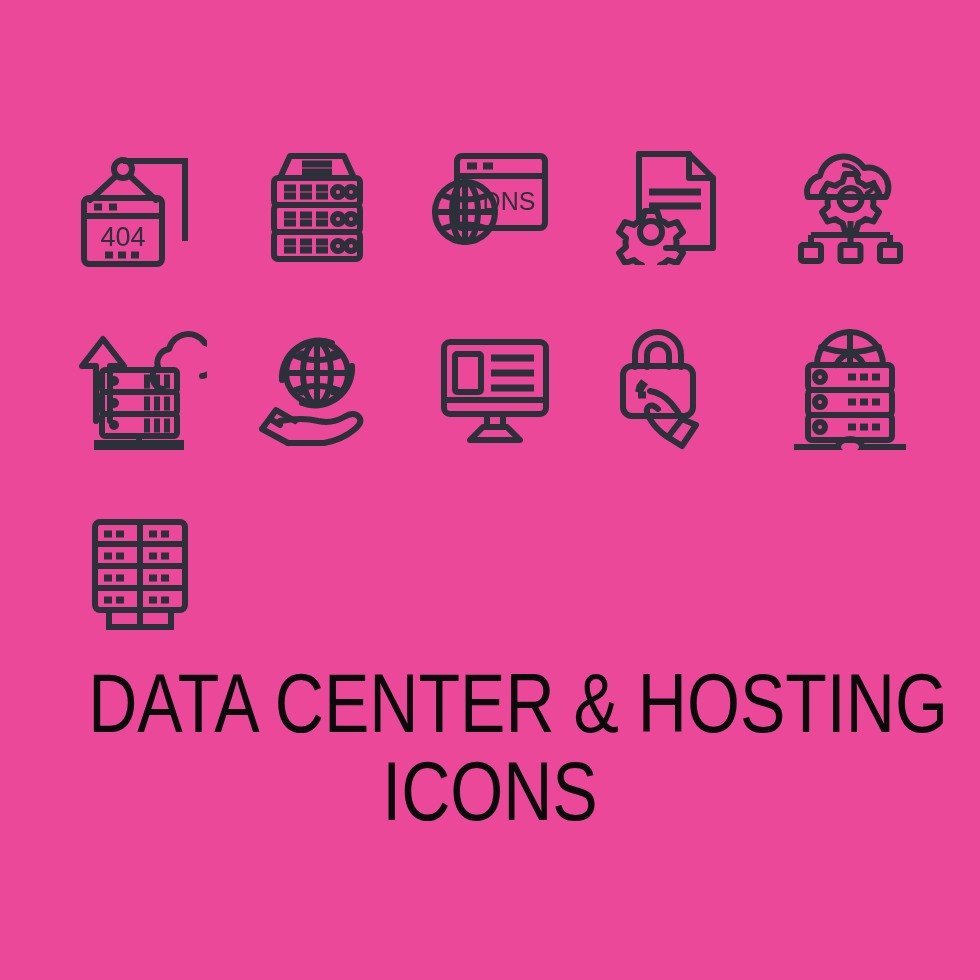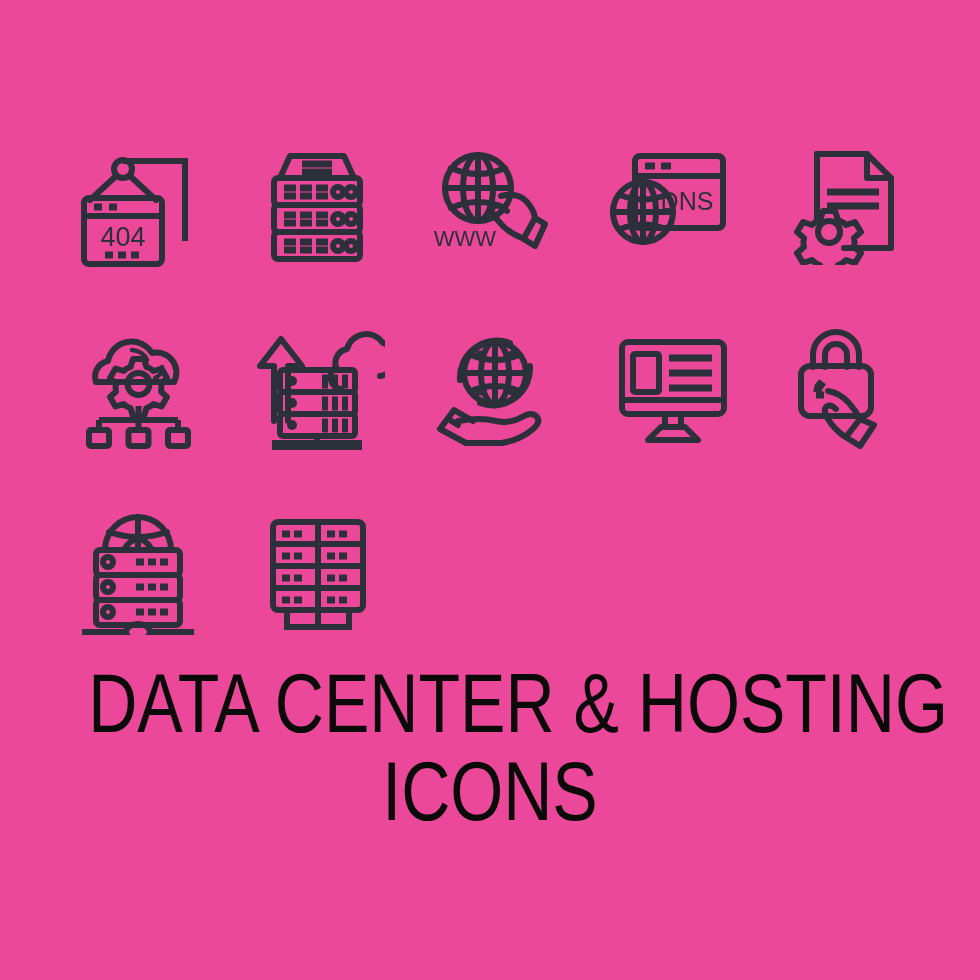--- a/index.html
+++ b/index.html
@@ -128,33 +128,20 @@
         <path class="dash" d="M32 112 H44 M48 112 H60 M64 112 H76"></path>
         <circle class="stroke" cx="86" cy="54" r="5"></circle>
         <circle class="stroke" cx="99" cy="54" r="5"></circle>
         <circle class="stroke" cx="86" cy="81" r="5"></circle>
         <circle class="stroke" cx="99" cy="81" r="5"></circle>
         <circle class="stroke" cx="86" cy="108" r="5"></circle>
         <circle class="stroke" cx="99" cy="108" r="5"></circle>
       </svg>
     </div>
 
-    <div class="icon-cell">
-      <svg width="145" height="130" viewBox="0 0 145 130">
-        <circle class="stroke" cx="55" cy="50" r="33"></circle>
-        <ellipse class="stroke" cx="55" cy="50" rx="15" ry="33"></ellipse>
-        <path class="stroke" d="M22 50 H88"></path>
-        <path class="stroke" d="M28 30 Q55 42 82 30"></path>
-        <path class="stroke" d="M28 70 Q55 58 82 70"></path>
-        <path class="stroke" d="M55 17 V83"></path>
-        <text class="icon-text" x="42" y="108" font-size="22" font-weight="500">WWW</text>
-        <path class="stroke" d="M78 58 Q95 54 104 64 Q111 72 112 80 L122 86 L112 108 L99 100 Q88 96 80 88 Q74 82 70 76 Q67 70 72 68 Q77 66 84 73"></path>
-        <path class="stroke" d="M112 80 L101 100"></path>
-      </svg>
-    </div>
 
 
 
     <div class="icon-cell">
       <svg width="140" height="125" viewBox="0 0 140 125">
         <rect class="stroke" x="32" y="16" width="88" height="72" rx="5"></rect>
         <path class="stroke-sq" d="M32 36 H120"></path>
         <path class="dash" d="M42 26 H52 M58 26 H68"></path>
         <text class="icon-text" x="84" y="70" font-size="25">DNS</text>
         <circle class="stroke" cx="40" cy="72" r="30"></circle>

